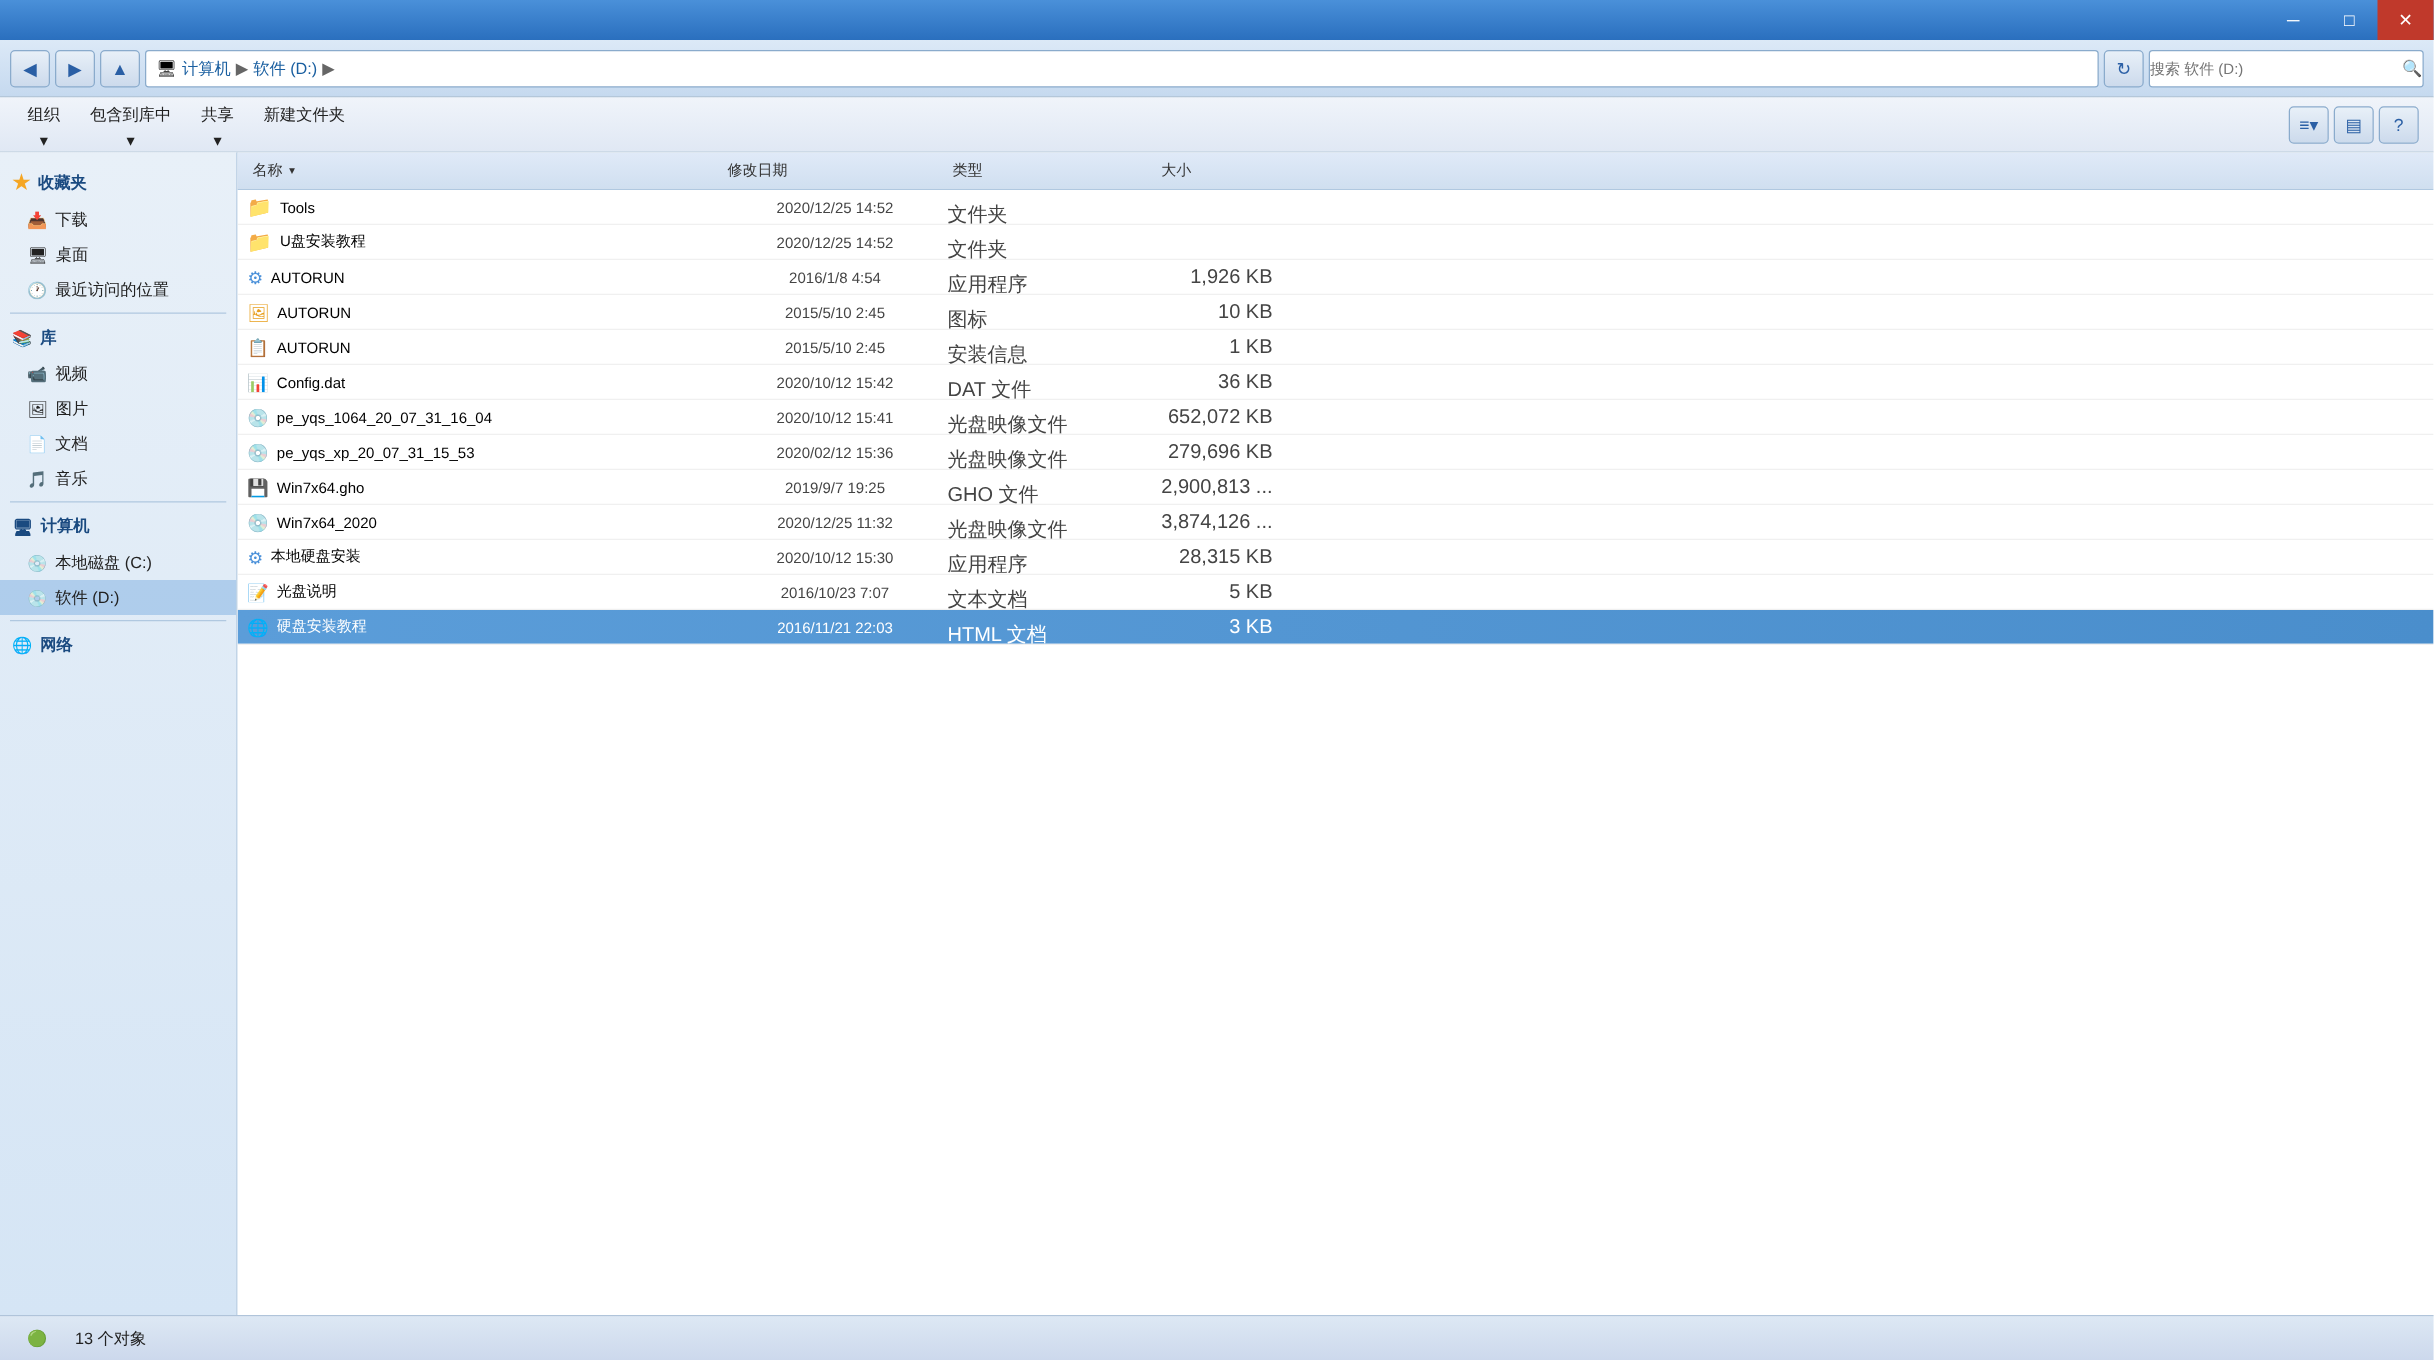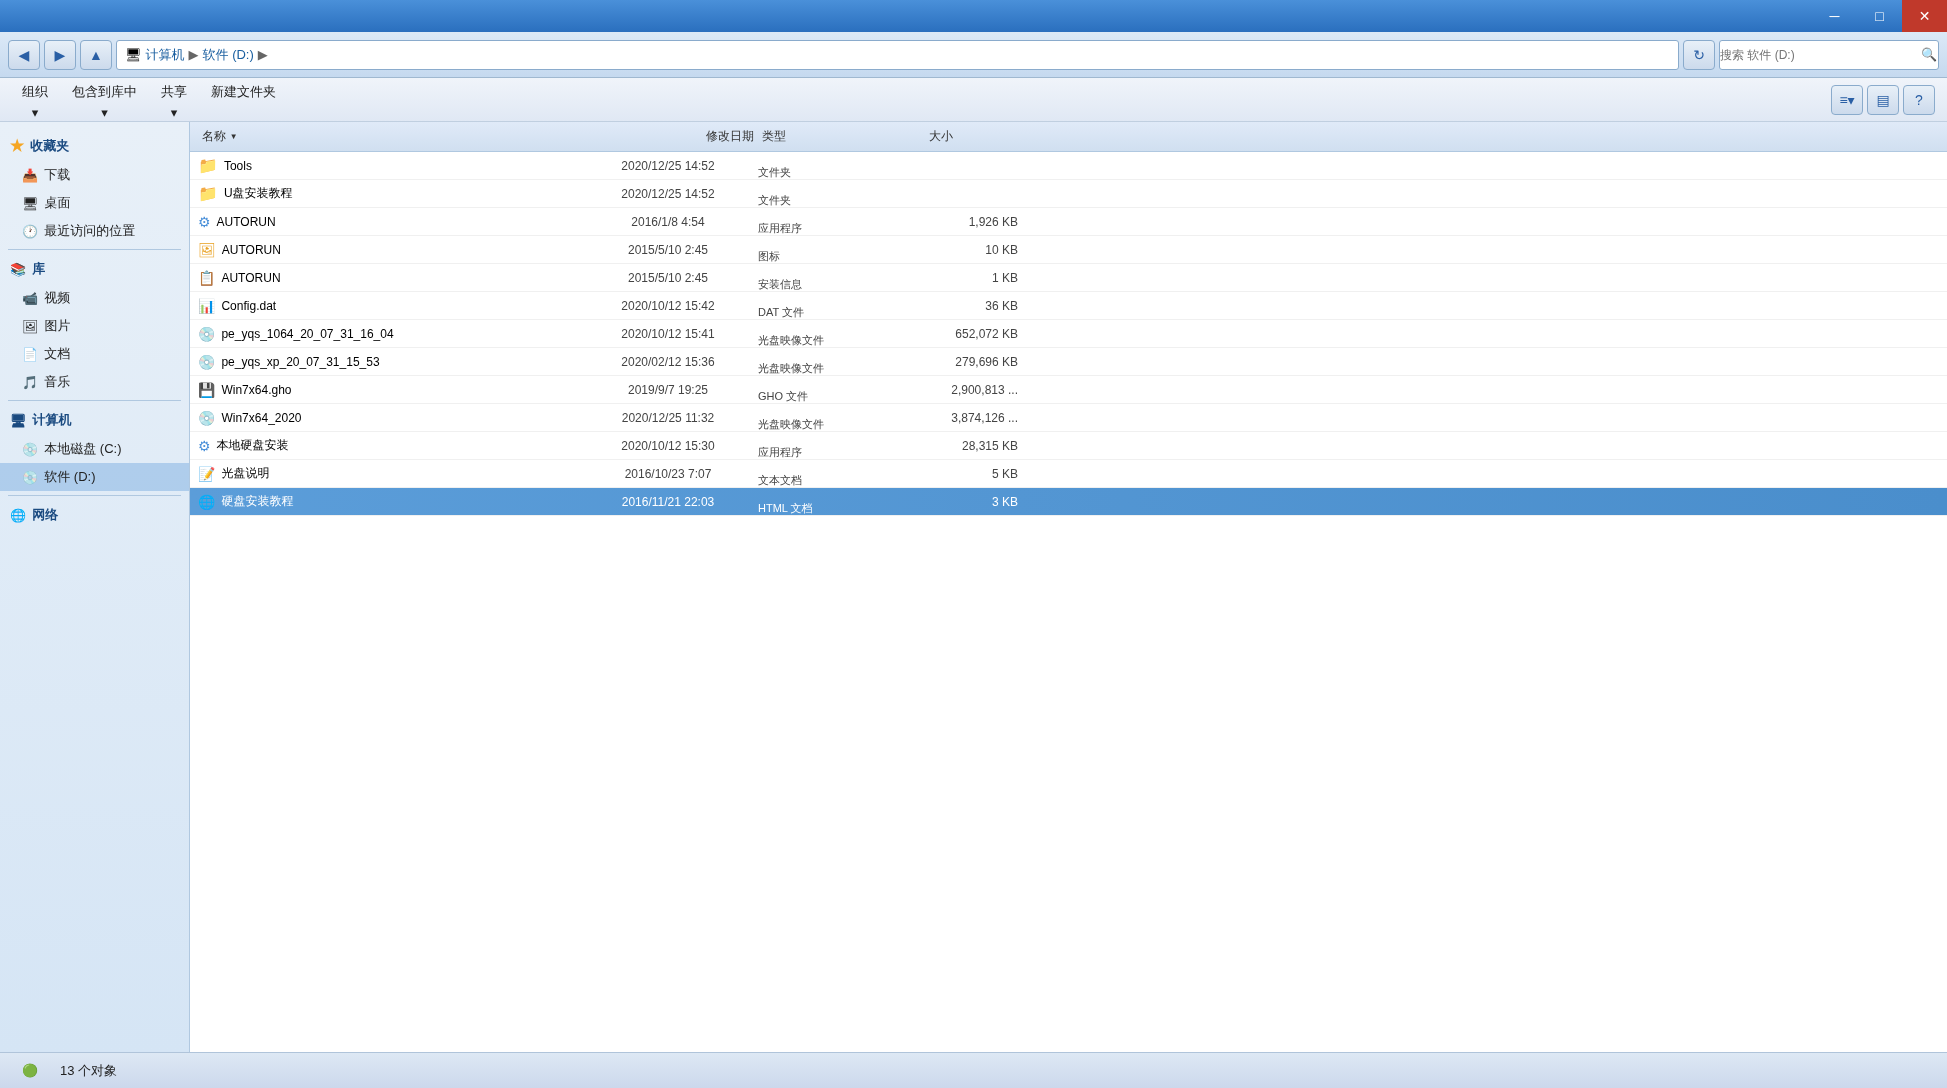--- a/index.html
+++ b/index.html
@@ -197,21 +197,21 @@
       display: flex;
       align-items: center;
       gap: 4px;
       cursor: pointer;
       color: #333;
       font-size: 12px;
       padding: 0 4px;
       font-family: Liberation Mono, monospace;
     }
     .col-name { width: 380px; }
-    .col-date { width: 180px; justify-content: flex-end; }
+    .col-date { width: 180px; }
     .col-type { width: 140px; align-items: center; }
     .col-size { width: 120px; margin-left: 27px; }
     .file-list {
       flex: 1;
       overflow-y: auto;
       background: white;
     }
     .file-row {
       display: flex;
       align-items: center;
@@ -227,22 +227,22 @@
     .file-name {
       width: 380px;
       display: flex;
       align-items: center;
       gap: 6px;
       font-size: 12px;
       overflow: hidden;
       white-space: nowrap;
     }
     .file-date { width: 180px; font-size: 12px; color: #444; text-align: center; }
-    .file-type { width: 140px; font-size: 11px; color: #444; margin-top: 13px; }
-    .file-size { width: 120px; font-size: 12px; color: #444; text-align: right; }
+    .file-type { width: 140px; font-size: 16px; color: #444; margin-top: 13px; }
+    .file-size { width: 120px; font-size: 16px; color: #444; text-align: right; }
     .file-row.selected-highlight .file-date,
     .file-row.selected-highlight .file-type,
     .file-row.selected-highlight .file-size { color: white; }
 
     
     .icon-folder { color: #f5c842; font-size: 16px; }
     .icon-exe { color: #4a90d9; font-size: 14px; }
     .icon-img { color: #e8a020; font-size: 14px; }
     .icon-inf { color: #808080; font-size: 14px; }
     .icon-dat { color: #708090; font-size: 14px; }

